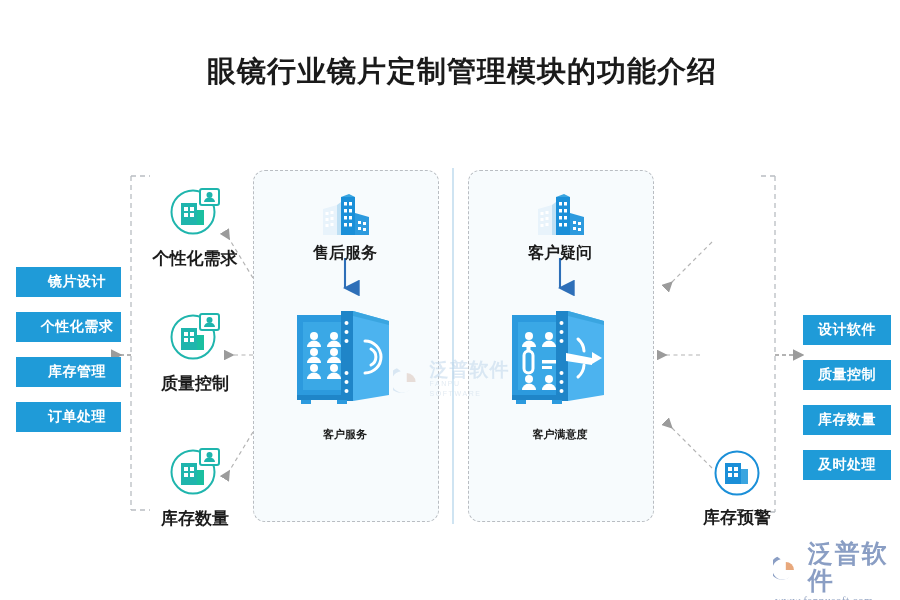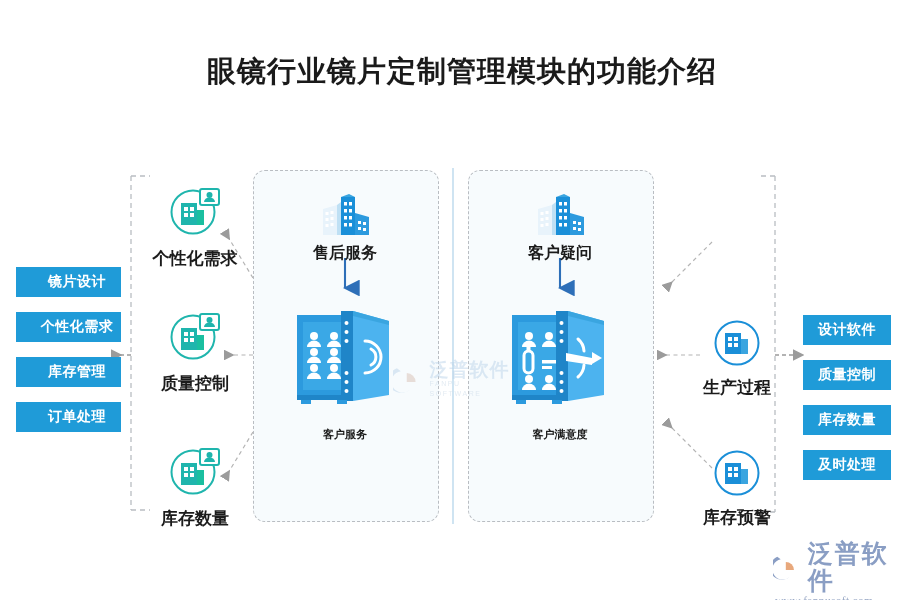--- a/index.html
+++ b/index.html
@@ -222,34 +222,20 @@
           <rect x="23" y="30" width="4" height="4"></rect>
       </g>
       <rect x="33" y="6" width="19" height="16" rx="2" fill="#ffffff" stroke="#1fb5ad" stroke-width="2"></rect>
       <circle cx="42.5" cy="12" r="3" fill="#1fb5ad"></circle>
       <path d="M37,19 a5.5,4.5 0 0 1 11,0 z" fill="#1fb5ad"></path>
     </svg>
     <div class="slabel">库存数量</div>
   </div>
 
 
-  <div class="snode" id="s-r2">
-    <svg width="50" height="50" viewBox="0 0 50 50">
-      <circle cx="25" cy="25" r="21.5" fill="none" stroke="#1a8fd8" stroke-width="2"></circle>
-      <rect x="13" y="15" width="16" height="21" fill="#1a8fd8"></rect>
-      <rect x="29" y="21" width="7" height="15" fill="#3aa5e0"></rect>
-      <g fill="#ffffff">
-        <rect x="16" y="19" width="4" height="4"></rect>
-          <rect x="22" y="19" width="4" height="4"></rect>
-        <rect x="16" y="25" width="4" height="4"></rect>
-          <rect x="22" y="25" width="4" height="4"></rect>
-      </g>
-    </svg>
-    <div class="slabel">生产过程</div>
-  </div>
 
   <div class="snode" id="s-r3">
     <svg width="50" height="50" viewBox="0 0 50 50">
       <circle cx="25" cy="25" r="21.5" fill="none" stroke="#1a8fd8" stroke-width="2"></circle>
       <rect x="13" y="15" width="16" height="21" fill="#1a8fd8"></rect>
       <rect x="29" y="21" width="7" height="15" fill="#3aa5e0"></rect>
       <g fill="#ffffff">
         <rect x="16" y="19" width="4" height="4"></rect>
           <rect x="22" y="19" width="4" height="4"></rect>
         <rect x="16" y="25" width="4" height="4"></rect>

